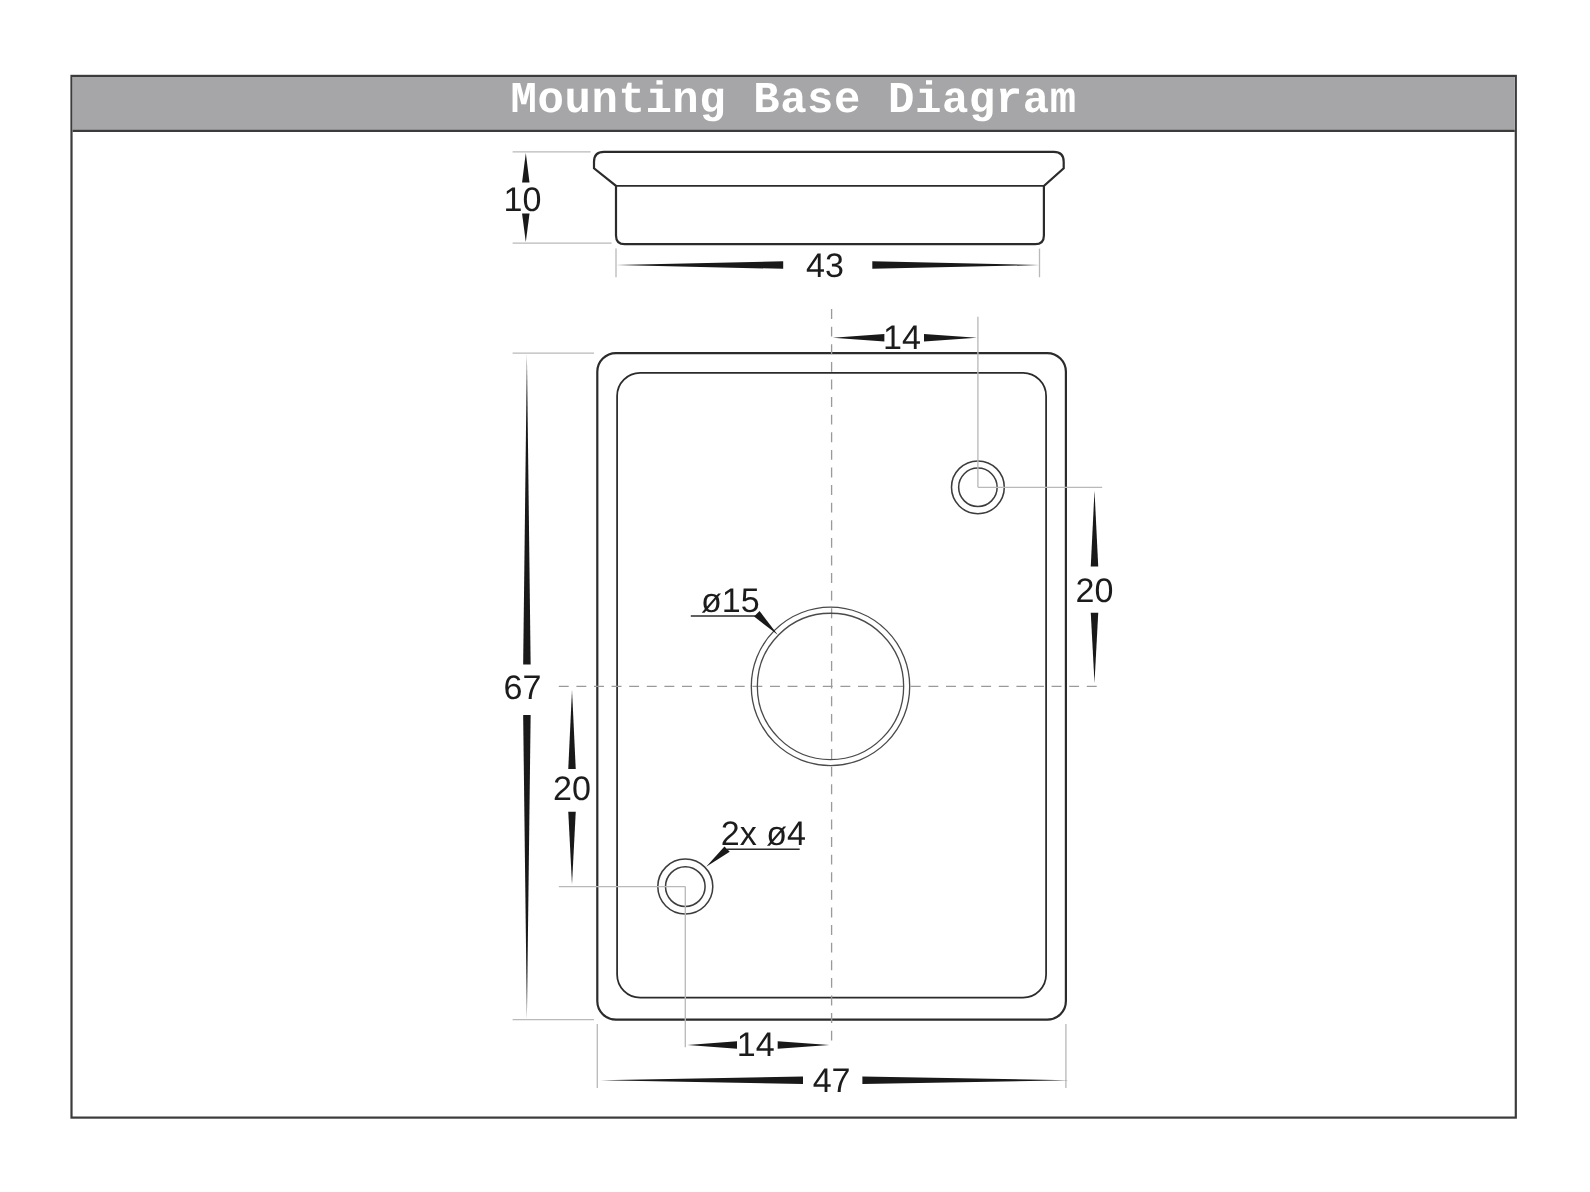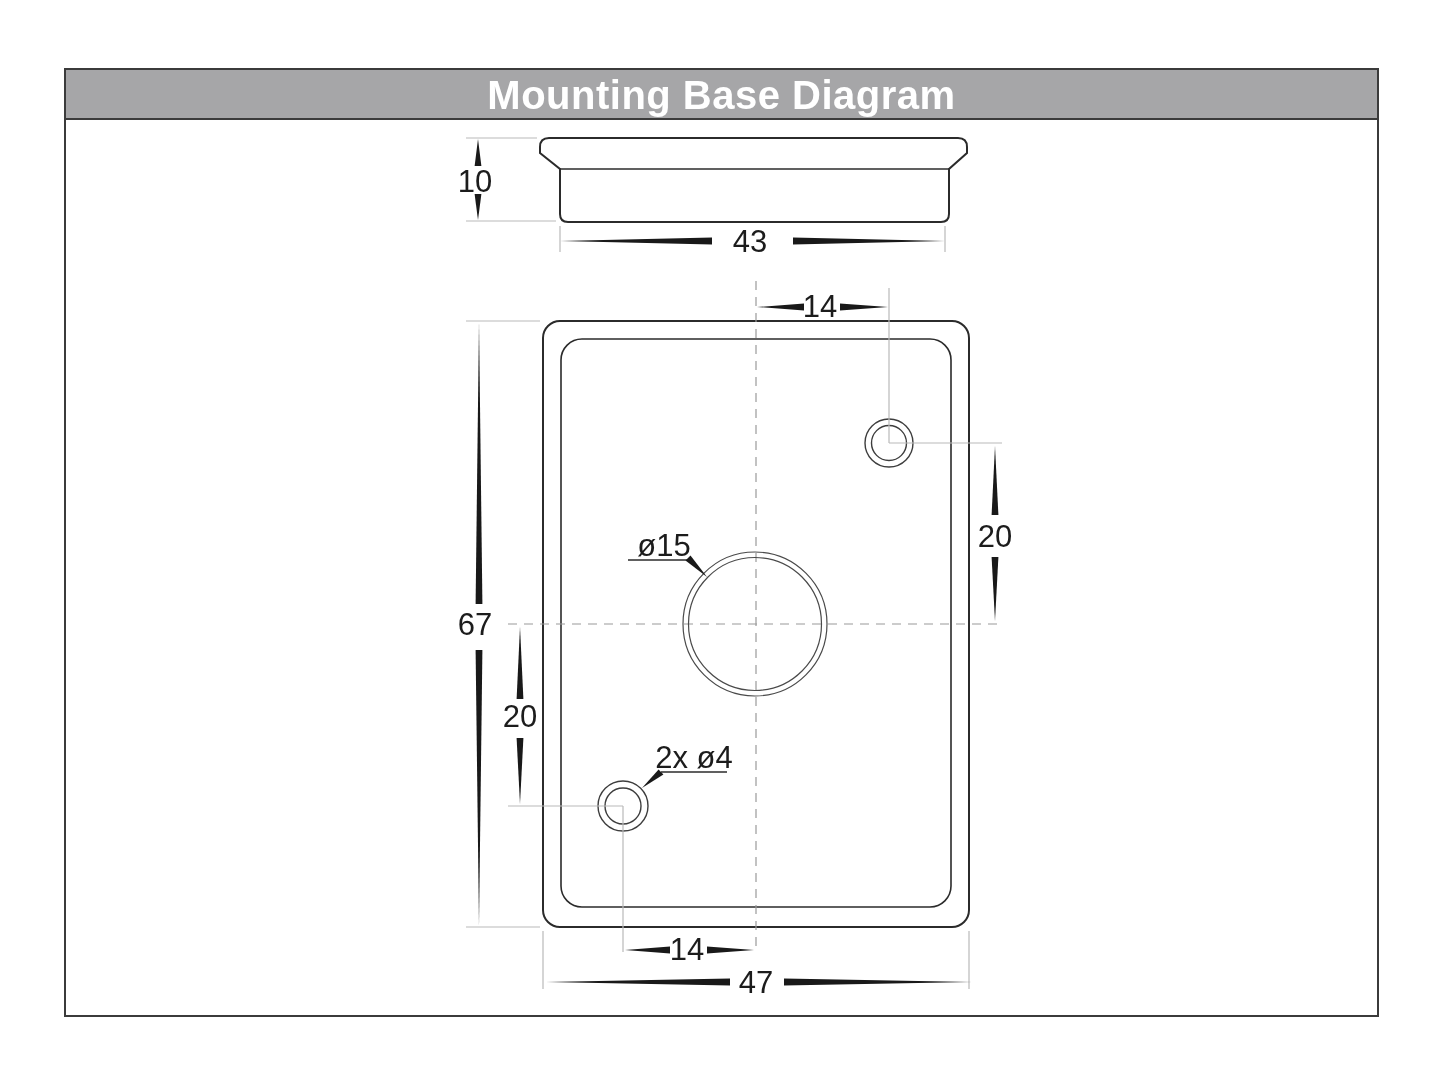--- a/index.html
+++ b/index.html
@@ -2,21 +2,21 @@
 <html><head>
 <meta charset="utf-8">
 <style>
   html,body{margin:0;padding:0;background:#ffffff;}
   body{width:1445px;height:1084px;position:relative;overflow:hidden;
        font-family:"Liberation Sans",sans-serif;}
   .frame{position:absolute;left:64px;top:68px;width:1315px;height:949px;
          border:2px solid #3b3b3b;box-sizing:border-box;background:#ffffff;}
   .title-bar{position:absolute;left:0;top:0;width:100%;height:50px;
              background:#a6a6a8;border-bottom:2px solid #3b3b3b;box-sizing:border-box;
-             display:flex;align-items:flex-end;justify-content:center;}
+             display:flex;align-items:flex-start;justify-content:center;font-family:Liberation Mono, monospace;}
   .title-bar span{color:#ffffff;font-size:40px;font-weight:bold;letter-spacing:.5px;}
   svg.drawing{position:absolute;left:0;top:0;width:1445px;height:1084px;pointer-events:none;}
   .outline{fill:#ffffff;stroke:#2b2b2b;stroke-width:2;}
   .edge{fill:none;stroke:#2b2b2b;stroke-width:1.6;}
   .rect-outer{fill:#ffffff;stroke:#2b2b2b;stroke-width:2;}
   .rect-inner{fill:none;stroke:#2b2b2b;stroke-width:1.6;}
   .hole{fill:none;stroke:#3d3d3d;stroke-width:1.4;}
   .hole-big{fill:none;stroke:#4a4a4a;stroke-width:1.2;}
   .ext{stroke:#b9b9b9;stroke-width:1.2;fill:none;}
   .cl{stroke:#9a9a9a;stroke-width:1.2;stroke-dasharray:9 7;fill:none;}

